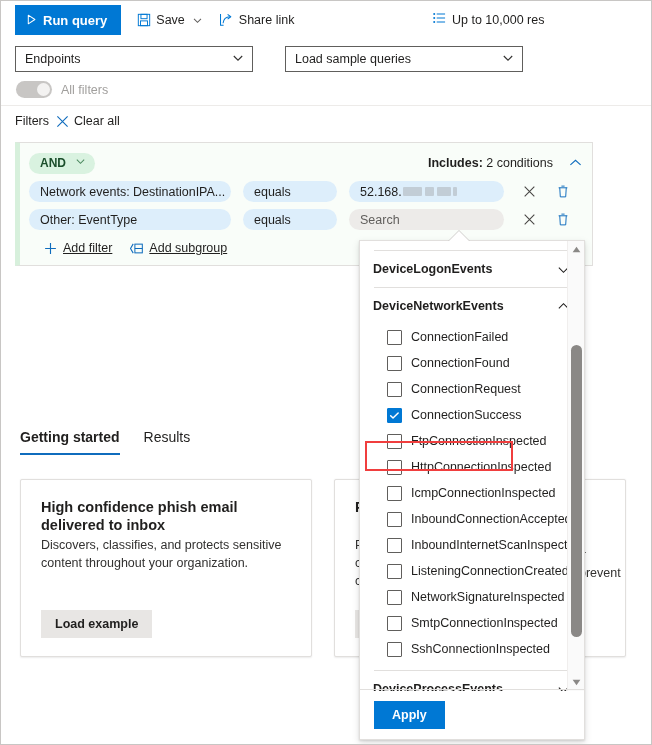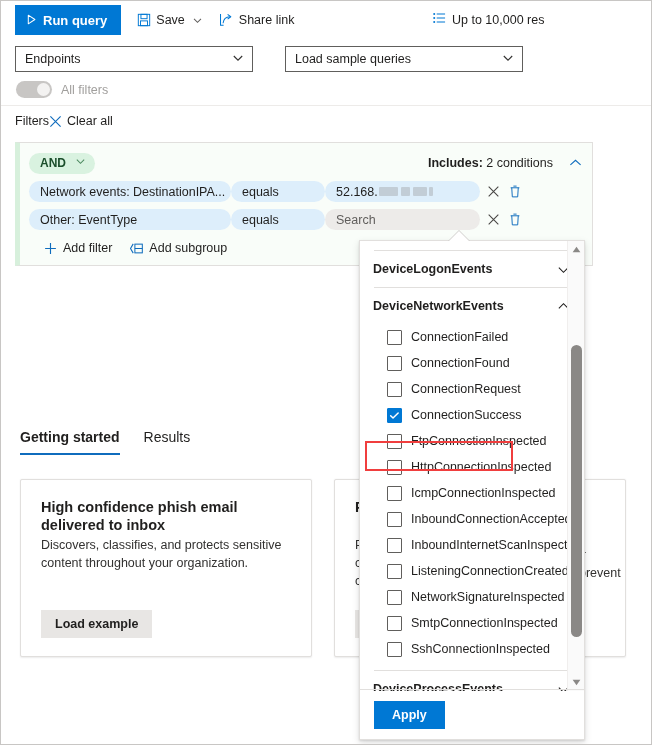--- a/index.html
+++ b/index.html
@@ -122,20 +122,21 @@
     width: 652px; height: 1px;
     background: #edebe9;
   }
 
   
   .filters-hdr {
     position: absolute;
     left: 14px; top: 113px;
     display: flex;
     align-items: center;
+    gap: 7px;
     font-size: 12.5px;
   }
   .filters-hdr .ttl { font-weight: normal; color: #201f1e; }
   .clear-all {
     display: flex;
     align-items: center;
     gap: 5px;
     cursor: pointer;
     color: #201f1e;
   }
@@ -185,21 +186,21 @@
   }
   .includes b { font-weight: bold; }
   .includes .up { color: #0f6cbd; cursor: pointer; display:flex; }
 
   .cond-row {
     position: absolute;
     left: 9px;
     height: 15px;
     display: flex;
     align-items: center;
-    gap: 0;
+    gap: 12px;
   }
   .cond-row.r1 { top: 41px; }
   .cond-row.r2 { top: 69px; }
   .pill {
     background: #ddeefb;
     border-radius: 11px;
     height: 21px;
     display: flex;
     align-items: center;
     padding: 0 11px;
@@ -231,20 +232,21 @@
     display: flex; align-items: center; justify-content: center;
     color: #0f6cbd; cursor: pointer;
   }
   .add-row {
     position: absolute;
     left: 24px; top: 98px;
     display: flex;
     align-items: center;
     gap: 17px;
     font-size: 12.5px;
+    text-decoration: underline;
   }
   .add-link {
     display: flex; align-items: center; gap: 6px;
     color: #201f1e; cursor: pointer;
   }
   .add-link .ic { color: #0f6cbd; display:flex; }
 
   
   .tabs {
     position: absolute;

